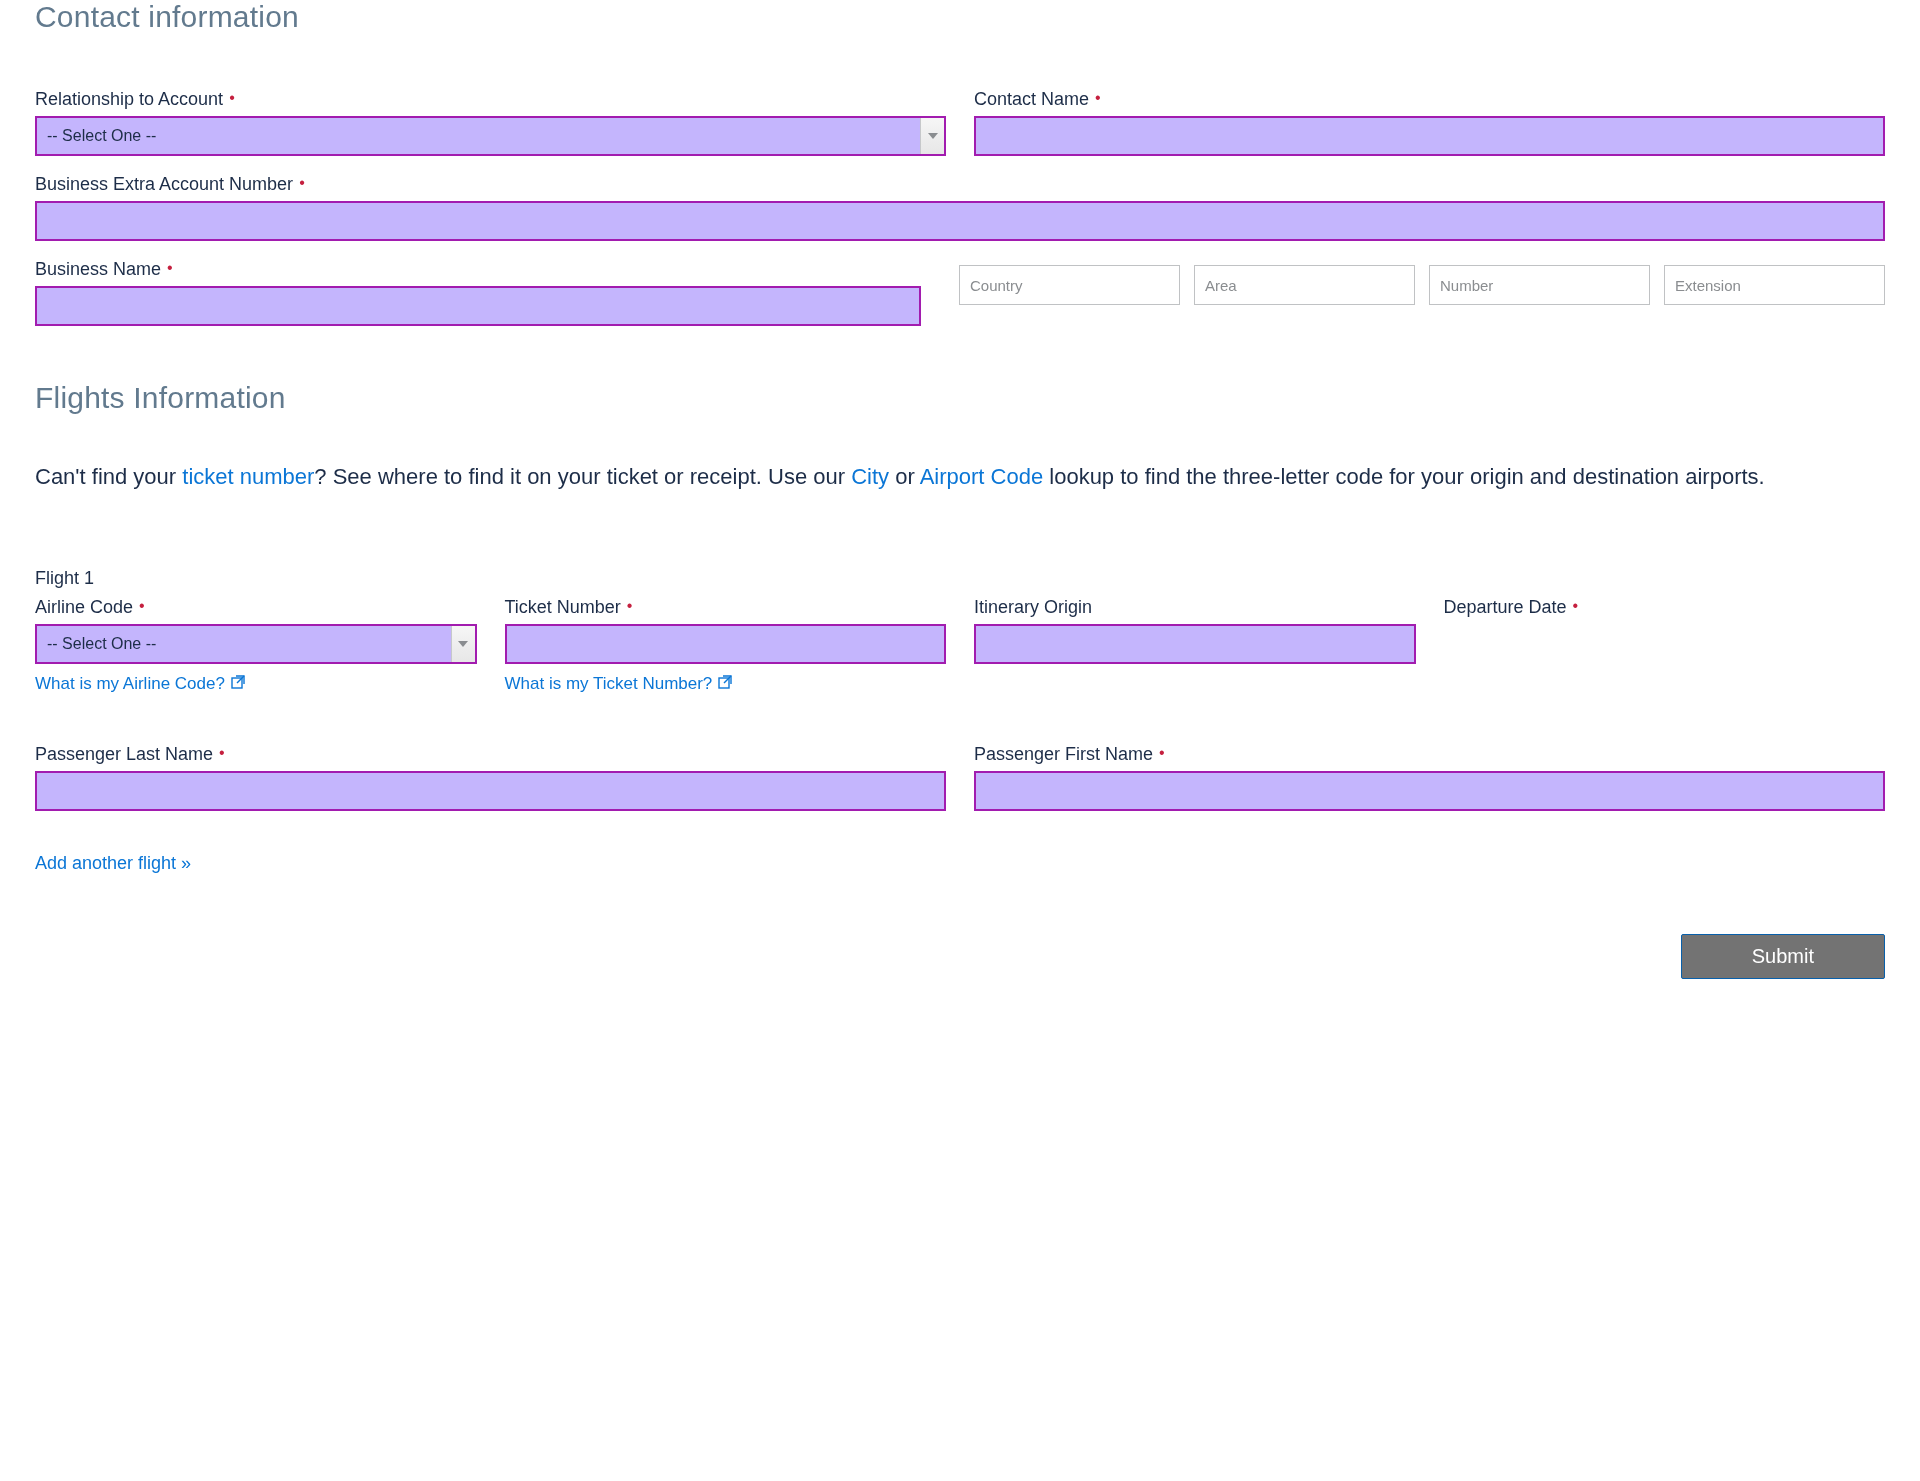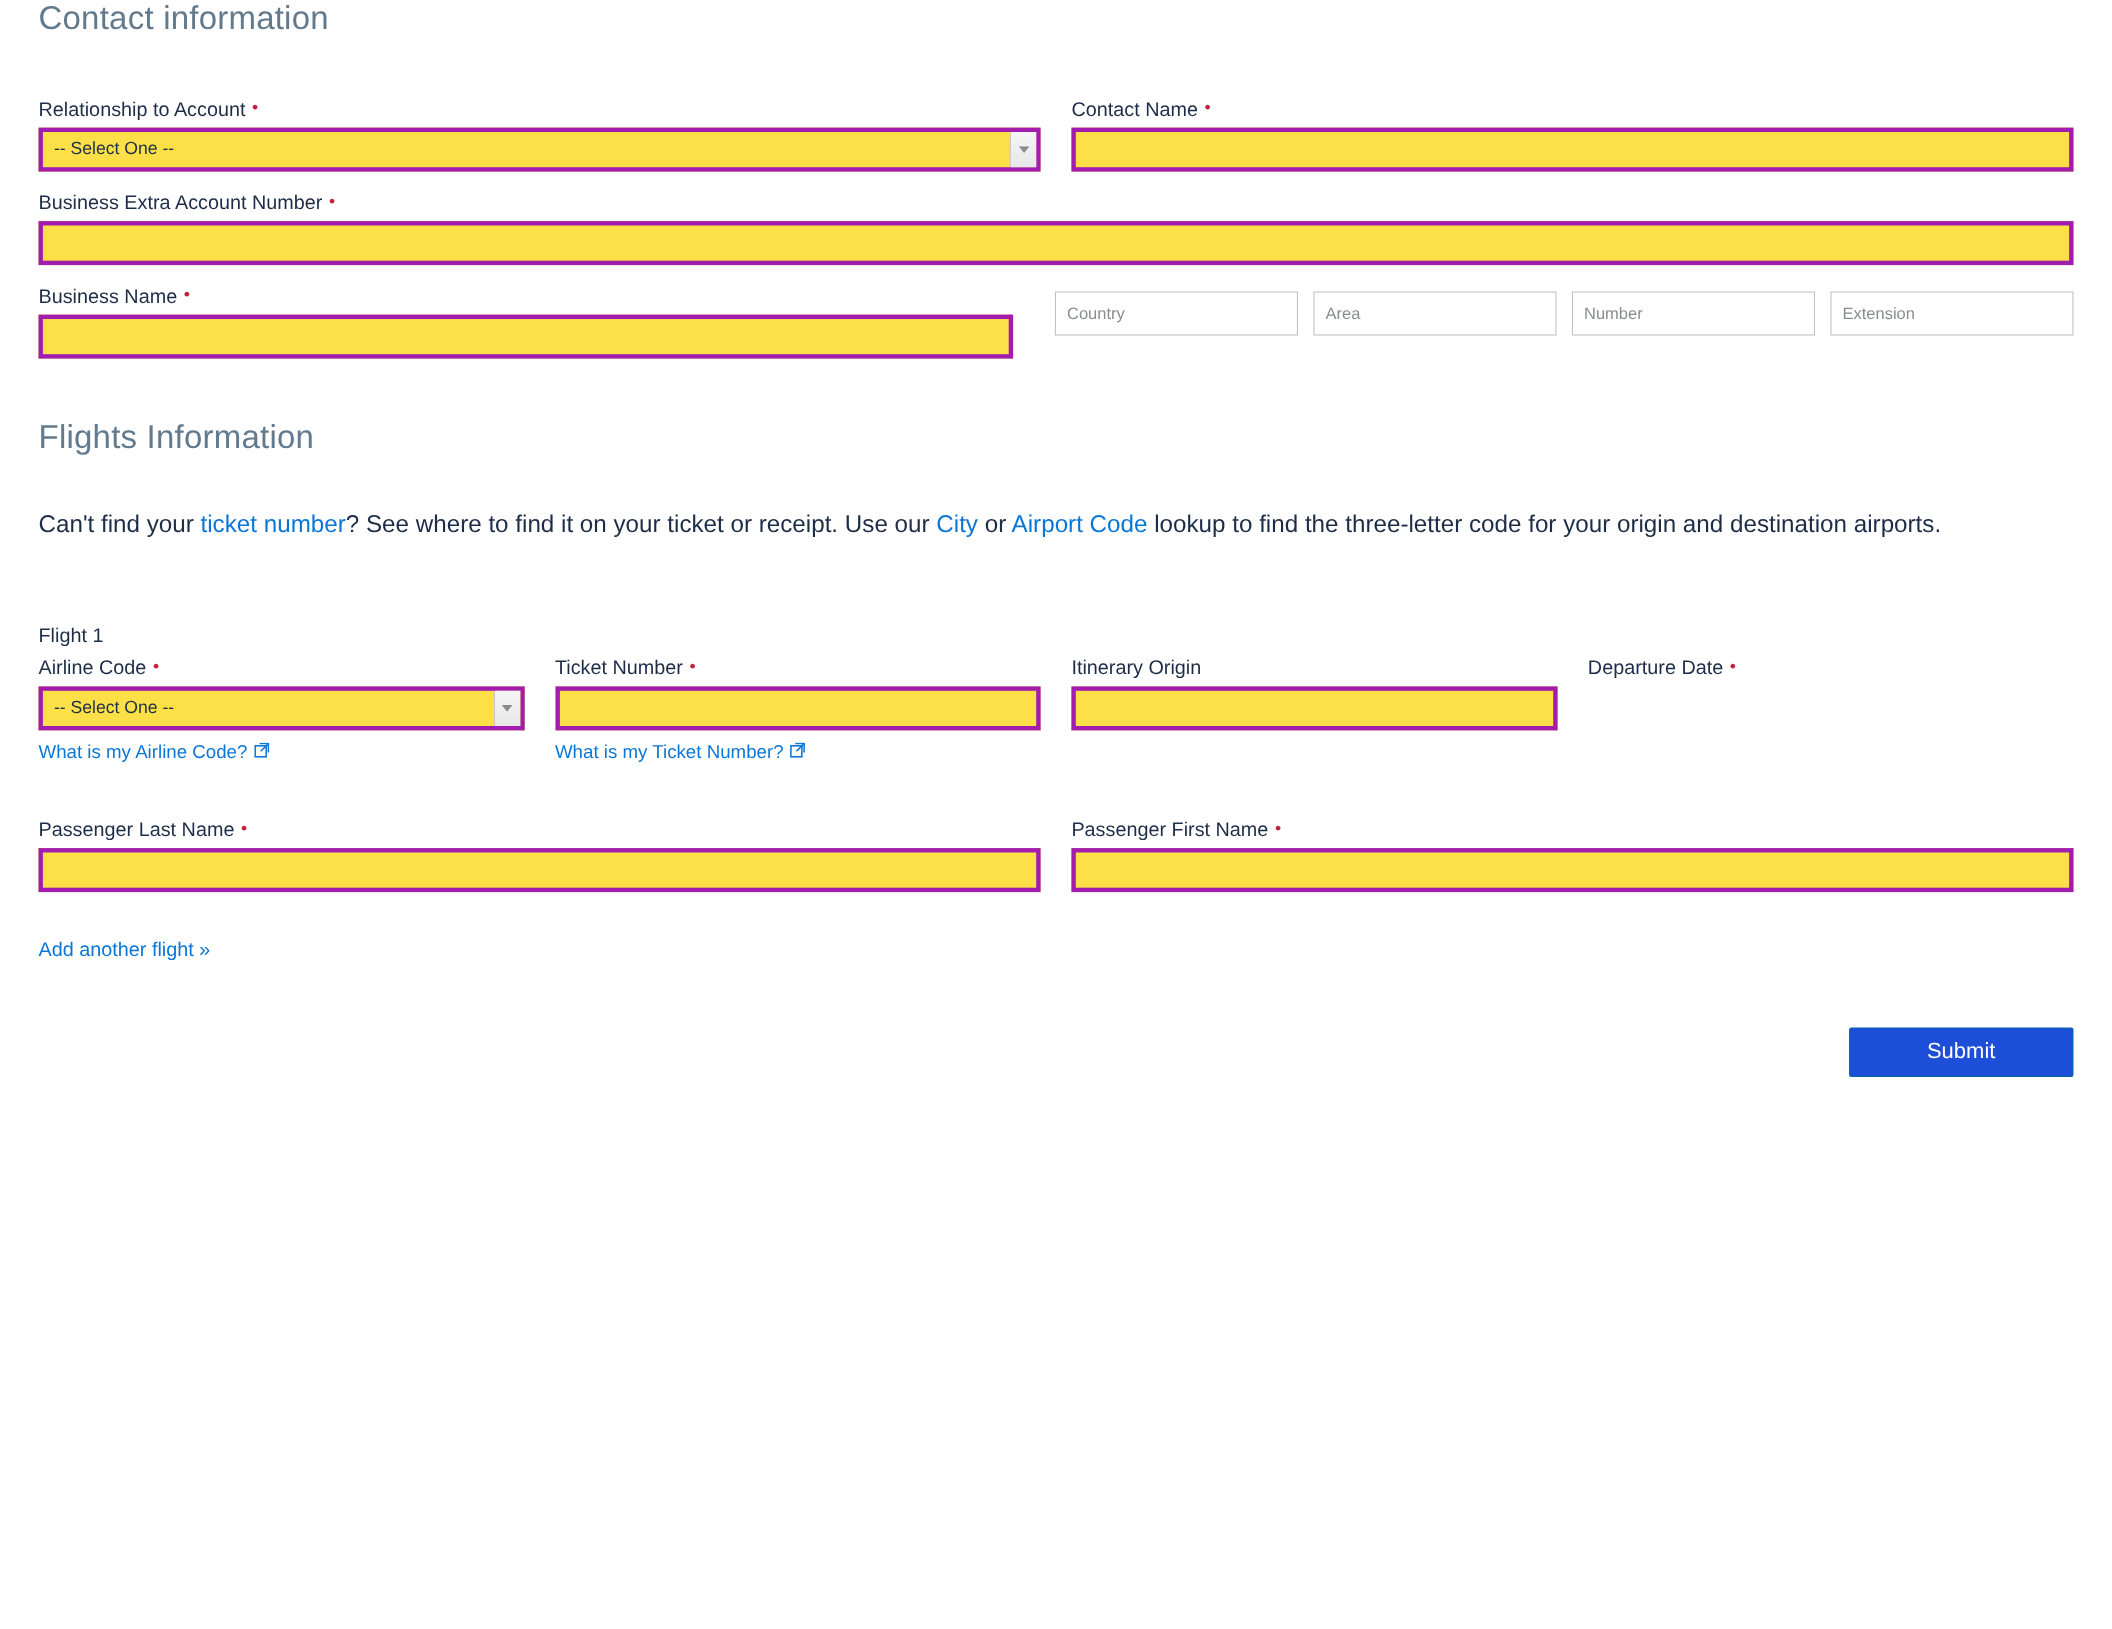--- a/index.html
+++ b/index.html
@@ -25,22 +25,22 @@
     content: "•";
     color: #c5203f;
     font-size: 16px;
     position: relative;
     top: -2px;
     margin-left: 6px;
   }
   input.text-field, .select-wrap, .date-field-wrap {
     width: 100%;
     height: 40px;
-    border: 4px solid #a21caf;
-    background: #fde047;
+    border: 2px solid #a21caf;
+    background: #c4b5fd;
     font-size: 16px;
     color: #1d2d48;
   }
   input.text-field { padding: 0 10px; }
   input.text-field::placeholder { color: #8a8d90; }
   .select-wrap {
     display: flex;
     align-items: stretch;
     cursor: pointer;
   }
@@ -89,21 +89,21 @@
   .name-col { flex: 1; }
   .add-flight {
     display: inline-block;
     margin-top: 42px;
     color: #0b76d6;
     font-size: 18px;
     cursor: pointer;
   }
   .submit-row { display: flex; justify-content: flex-end; margin-top: 60px; }
   .submit-btn {
-    background: #1d4ed8;
+    background: #737373;
     color: #fff;
     border: 1px solid #0960ab;
     font-size: 20px;
     padding: 10px 70px;
     cursor: pointer;
     border-radius: 2px;
   }
 </style>
 </head>
 <body>

